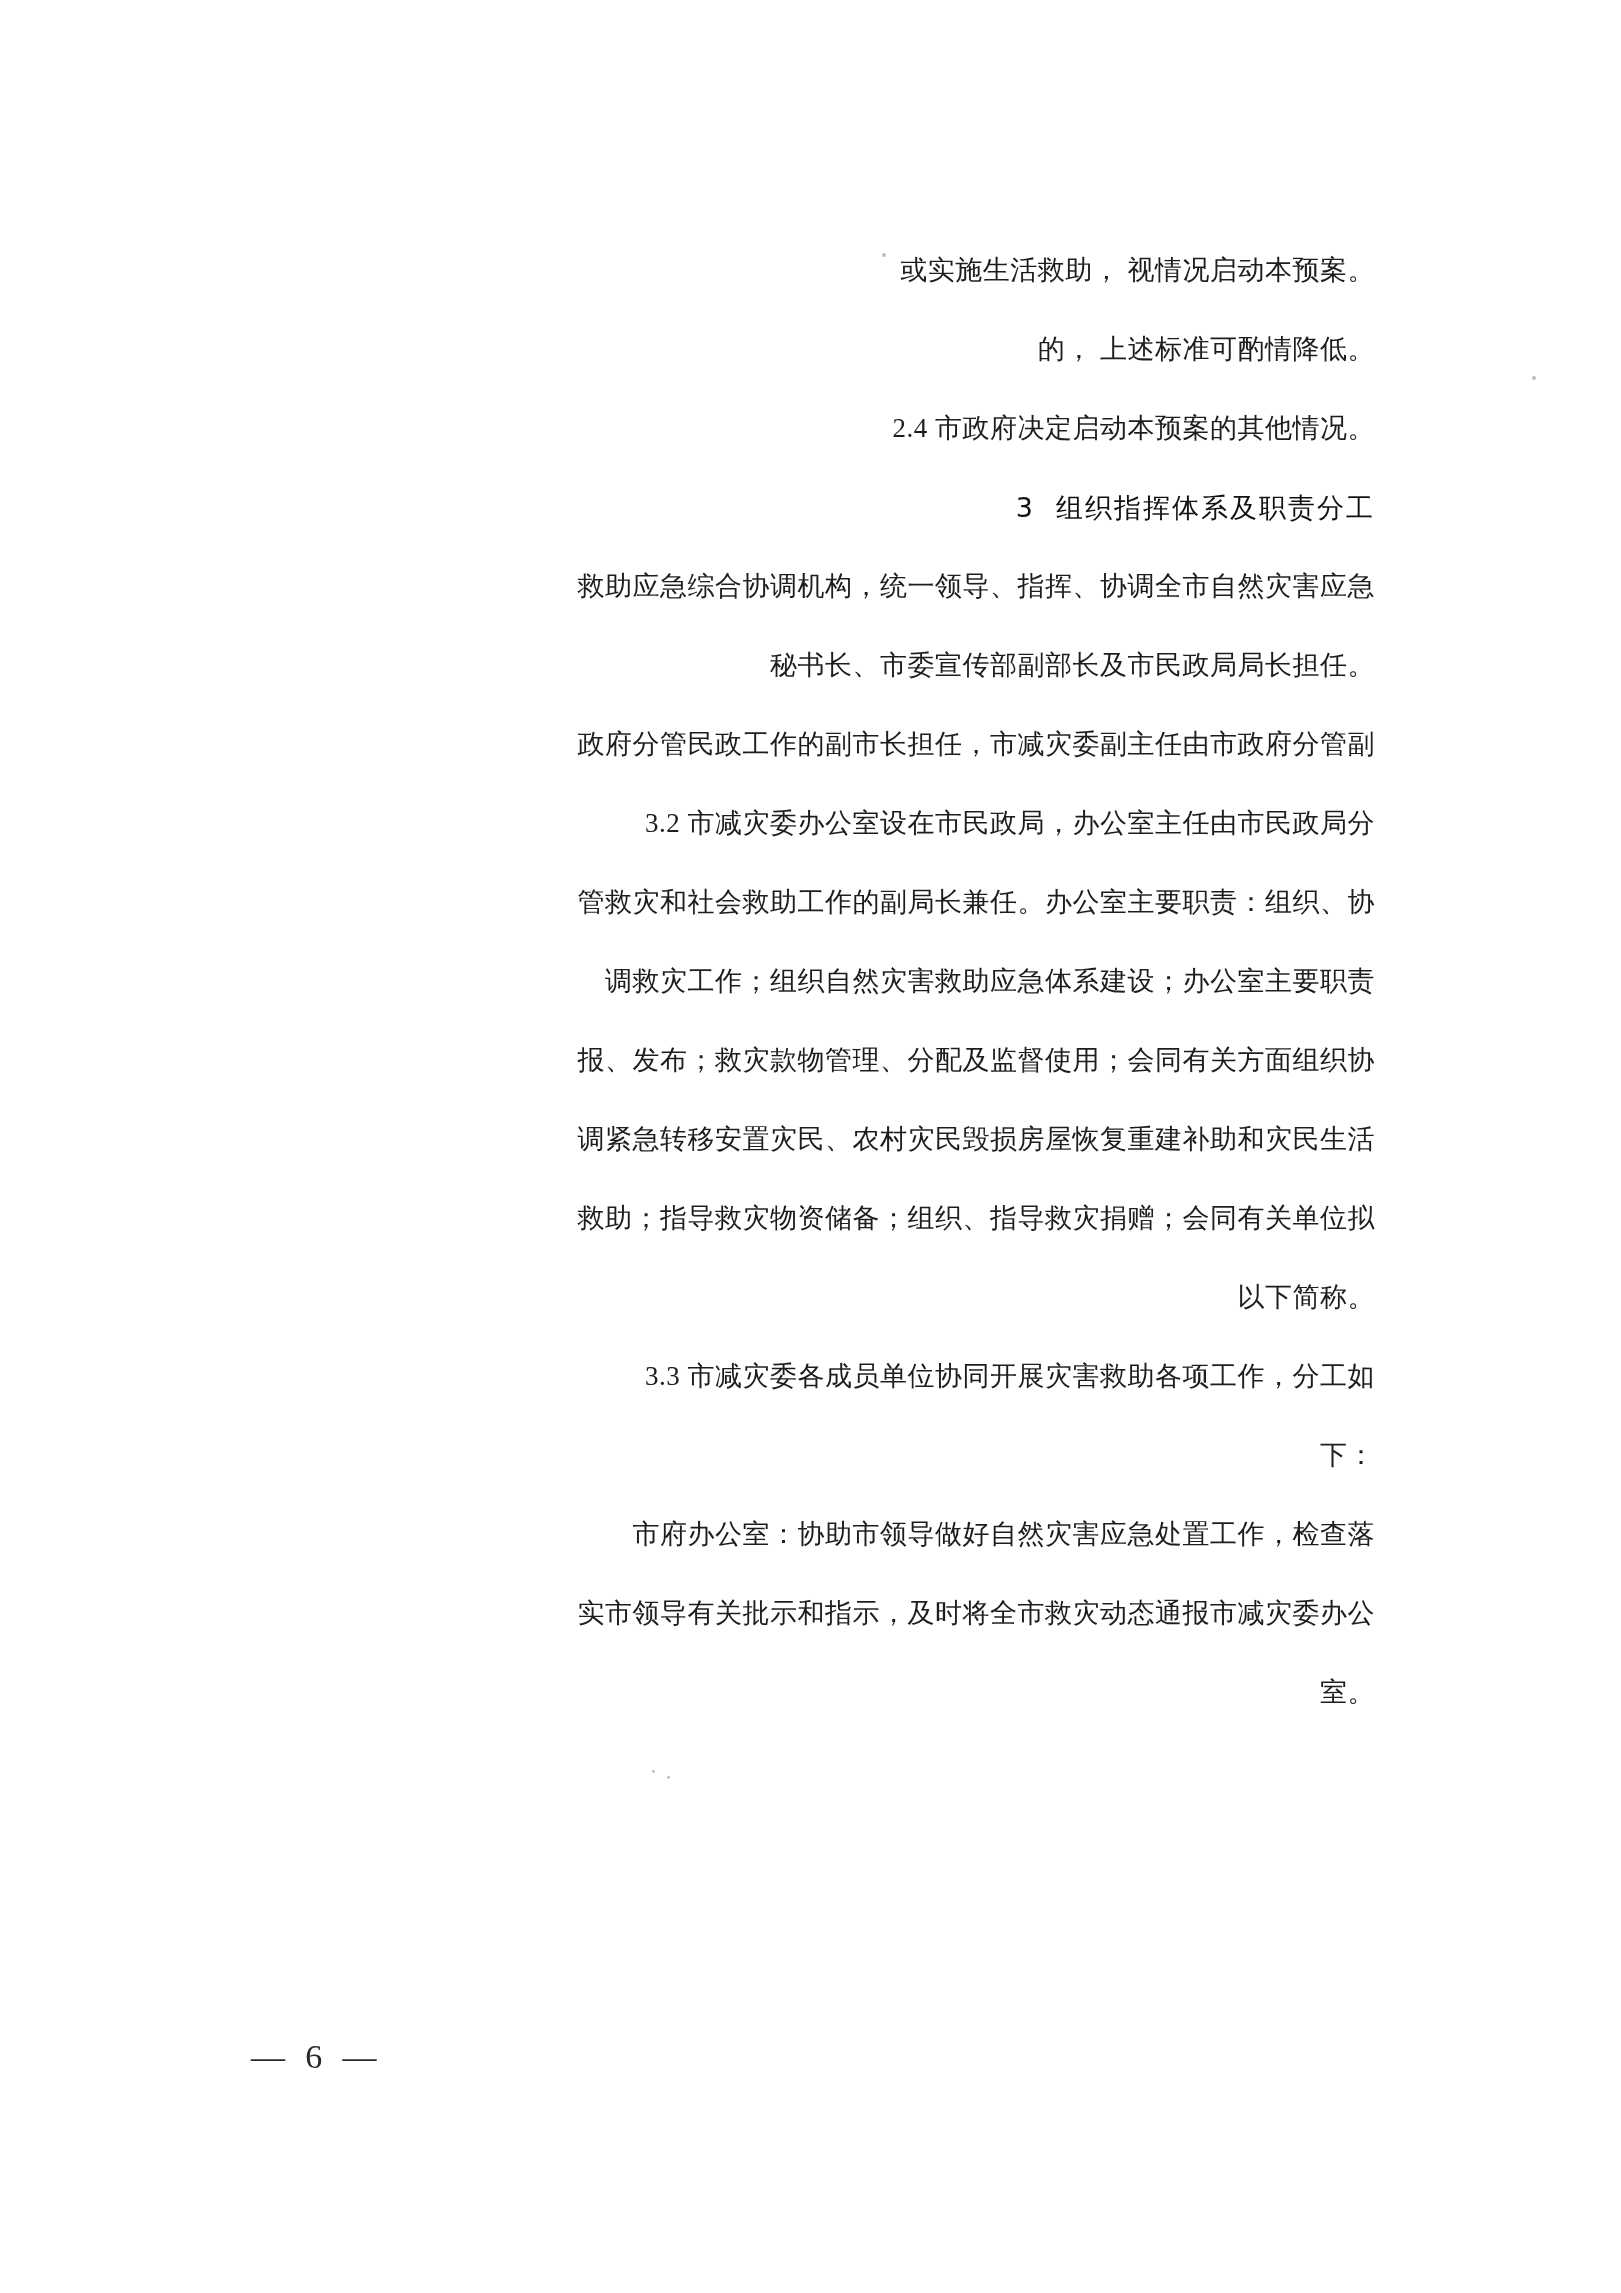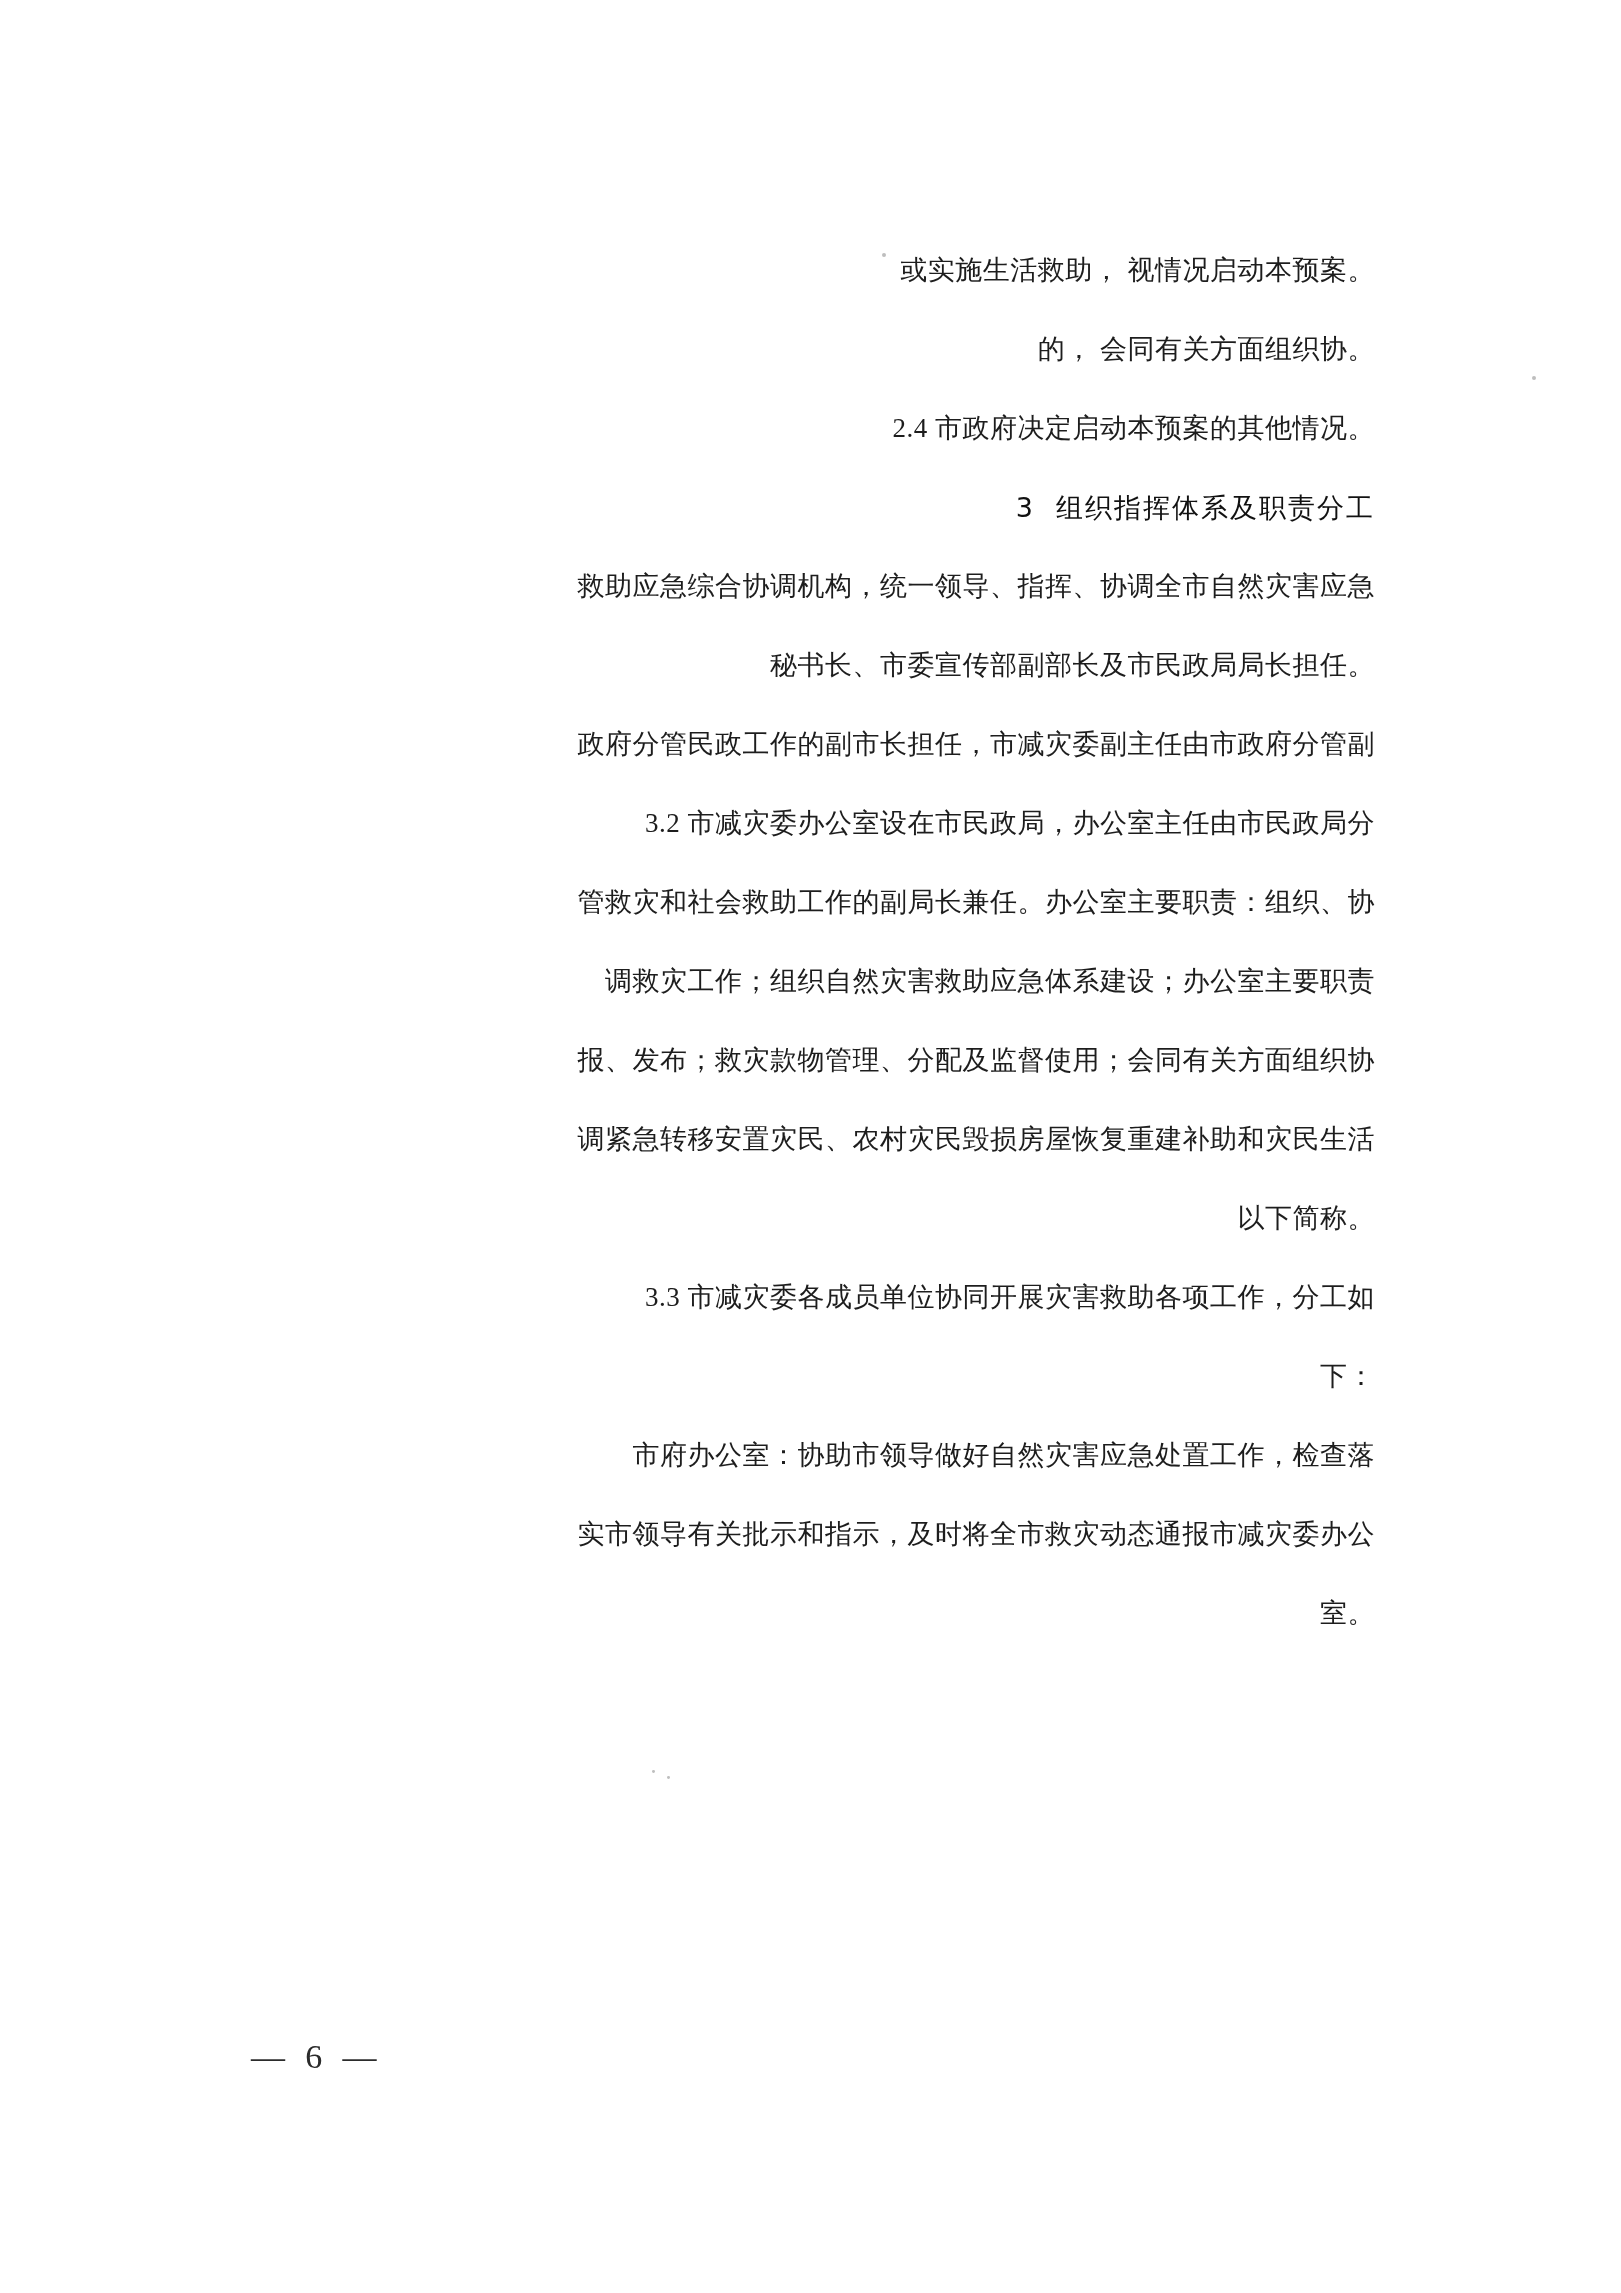--- a/index.html
+++ b/index.html
@@ -52,31 +52,32 @@
     border-radius: 50%;
     opacity: 0.75;
   }
 </style>
 </head>
 <body>
 
 <div class="page">
   <div class="text-block" id="doc-body">
       <div class="line">或实施生活救助， 视情况启动本预案。</div>
-      <div class="line">的， 会同有关方面组织协。</div>
+      <div class="line">的， 上述标准可酌情降低。</div>
       <div class="line indent">2.4 市政府决定启动本预案的其他情况。</div>
       <div class="line indent heading">3  组织指挥体系及职责分工</div>
       <div class="line">救助应急综合协调机构，统一领导、指挥、协调全市自然灾害应急</div>
       <div class="line">秘书长、市委宣传部副部长及市民政局局长担任。</div>
       <div class="line">政府分管民政工作的副市长担任，市减灾委副主任由市政府分管副</div>
       <div class="line indent">3.2 市减灾委办公室设在市民政局，办公室主任由市民政局分</div>
       <div class="line">管救灾和社会救助工作的副局长兼任。办公室主要职责：组织、协</div>
       <div class="line">调救灾工作；组织自然灾害救助应急体系建设；办公室主要职责</div>
       <div class="line">报、发布；救灾款物管理、分配及监督使用；会同有关方面组织协</div>
       <div class="line">调紧急转移安置灾民、农村灾民毁损房屋恢复重建补助和灾民生活</div>
+      <div class="line">救助；指导救灾物资储备；组织、指导救灾捐赠；会同有关单位拟</div>
       <div class="line">以下简称。</div>
       <div class="line indent">3.3 市减灾委各成员单位协同开展灾害救助各项工作，分工如</div>
       <div class="line">下：</div>
       <div class="line indent">市府办公室：协助市领导做好自然灾害应急处置工作，检查落</div>
       <div class="line">实市领导有关批示和指示，及时将全市救灾动态通报市减灾委办公</div>
       <div class="line">室。</div>
     </div>
   <div class="footer">— 6 —</div>
 <div class="speck" style="left: 882px; top: 253px; width: 3.9px; height: 3.9px;"></div>
     <div class="speck" style="left: 1532px; top: 376px; width: 3.9px; height: 3.9px;"></div>

